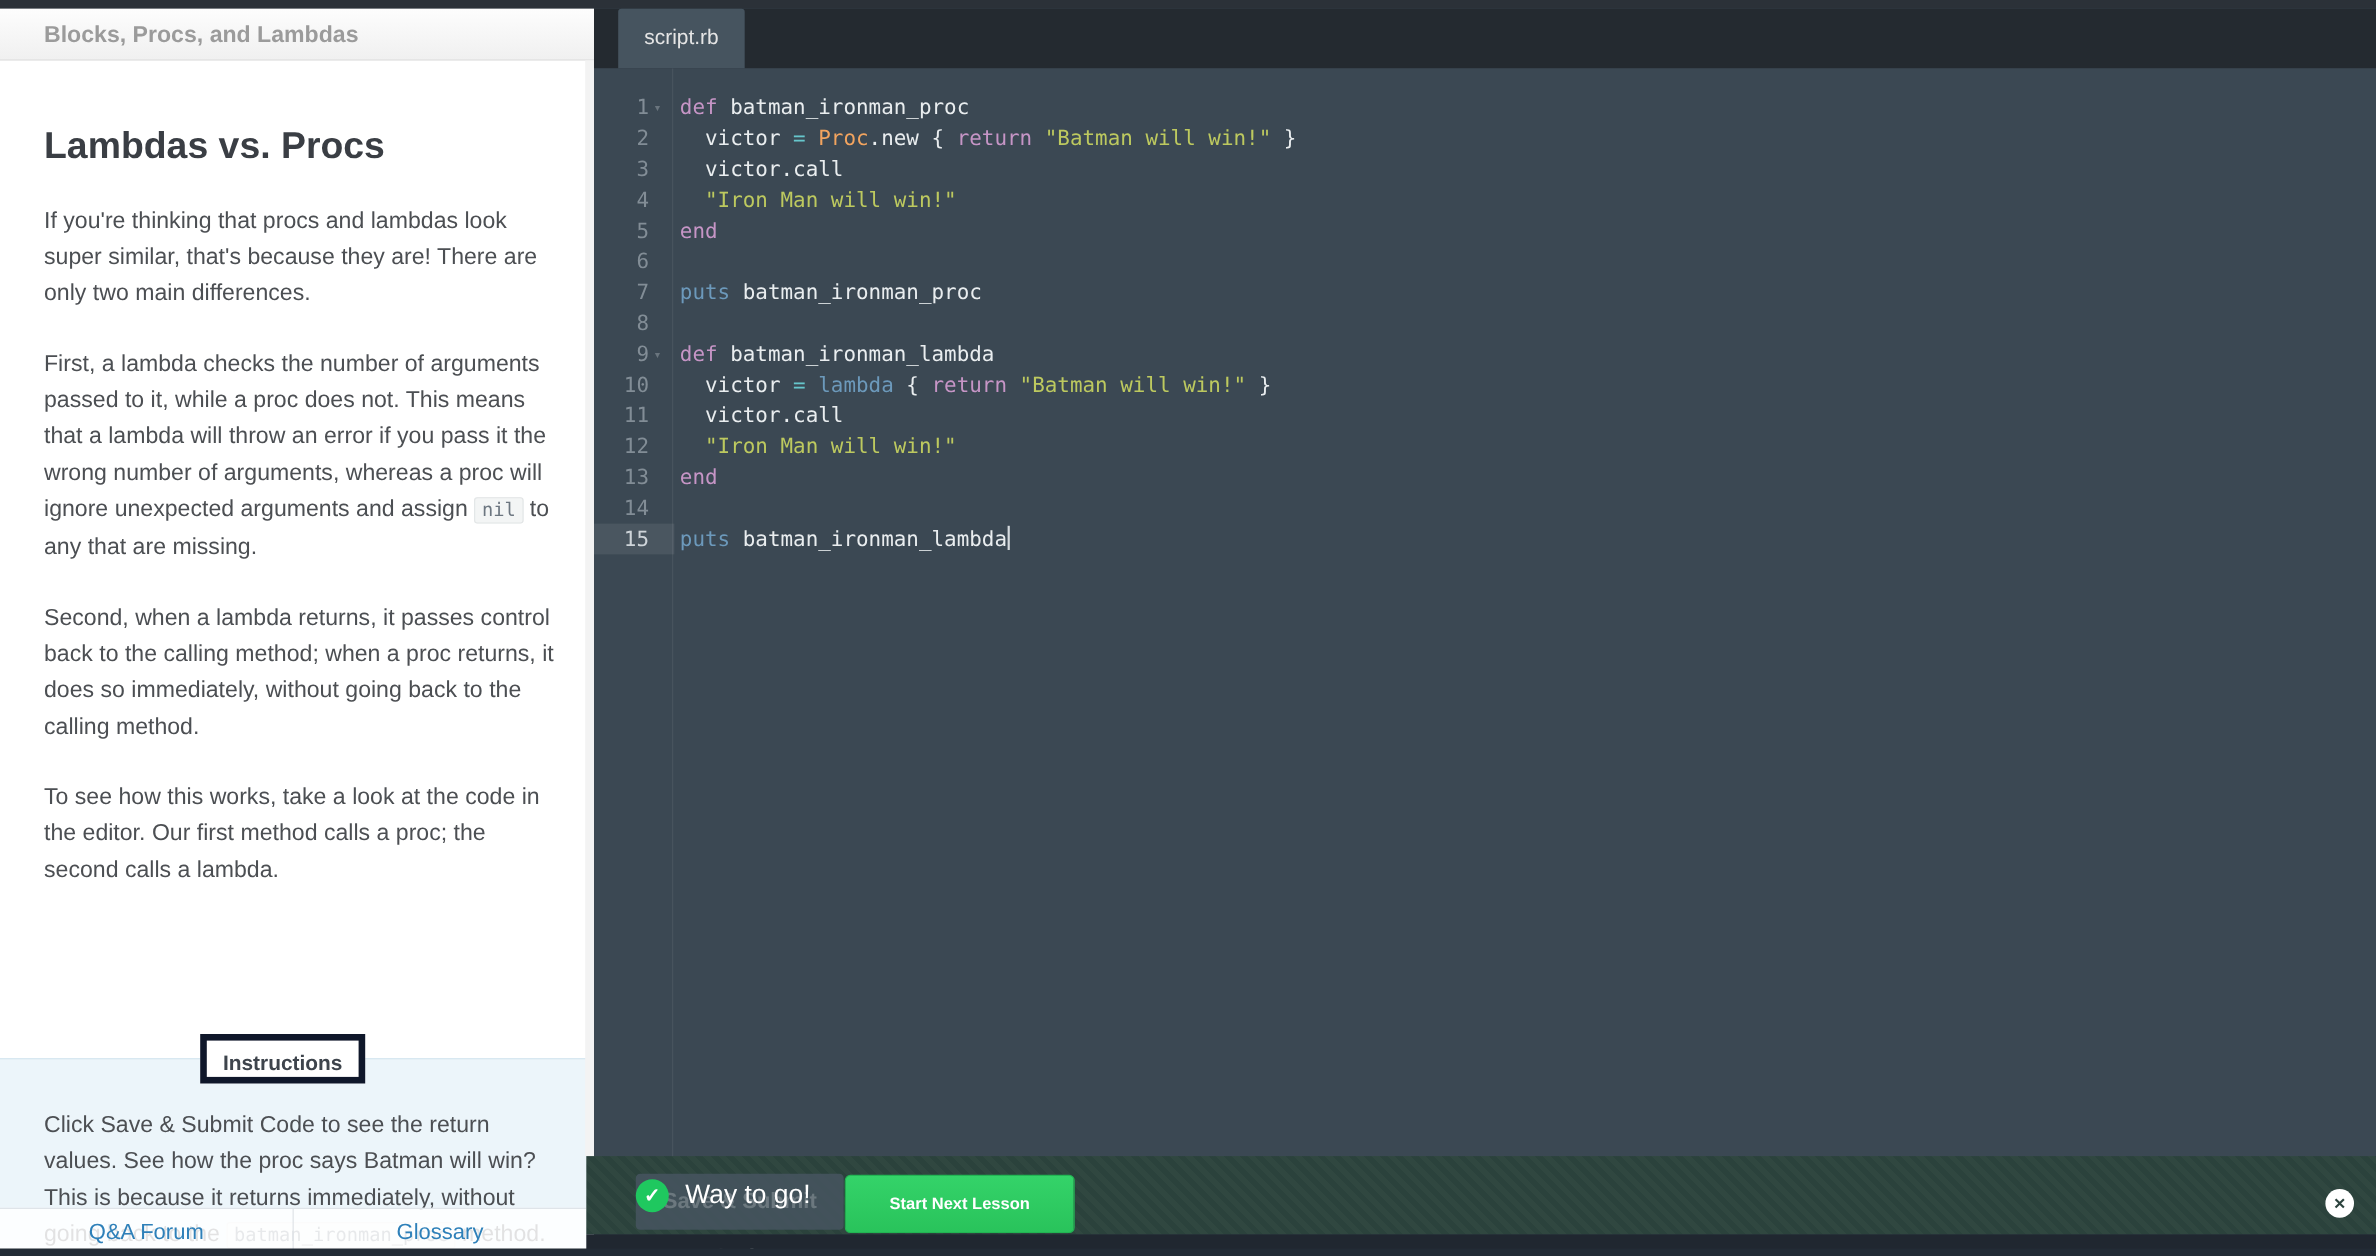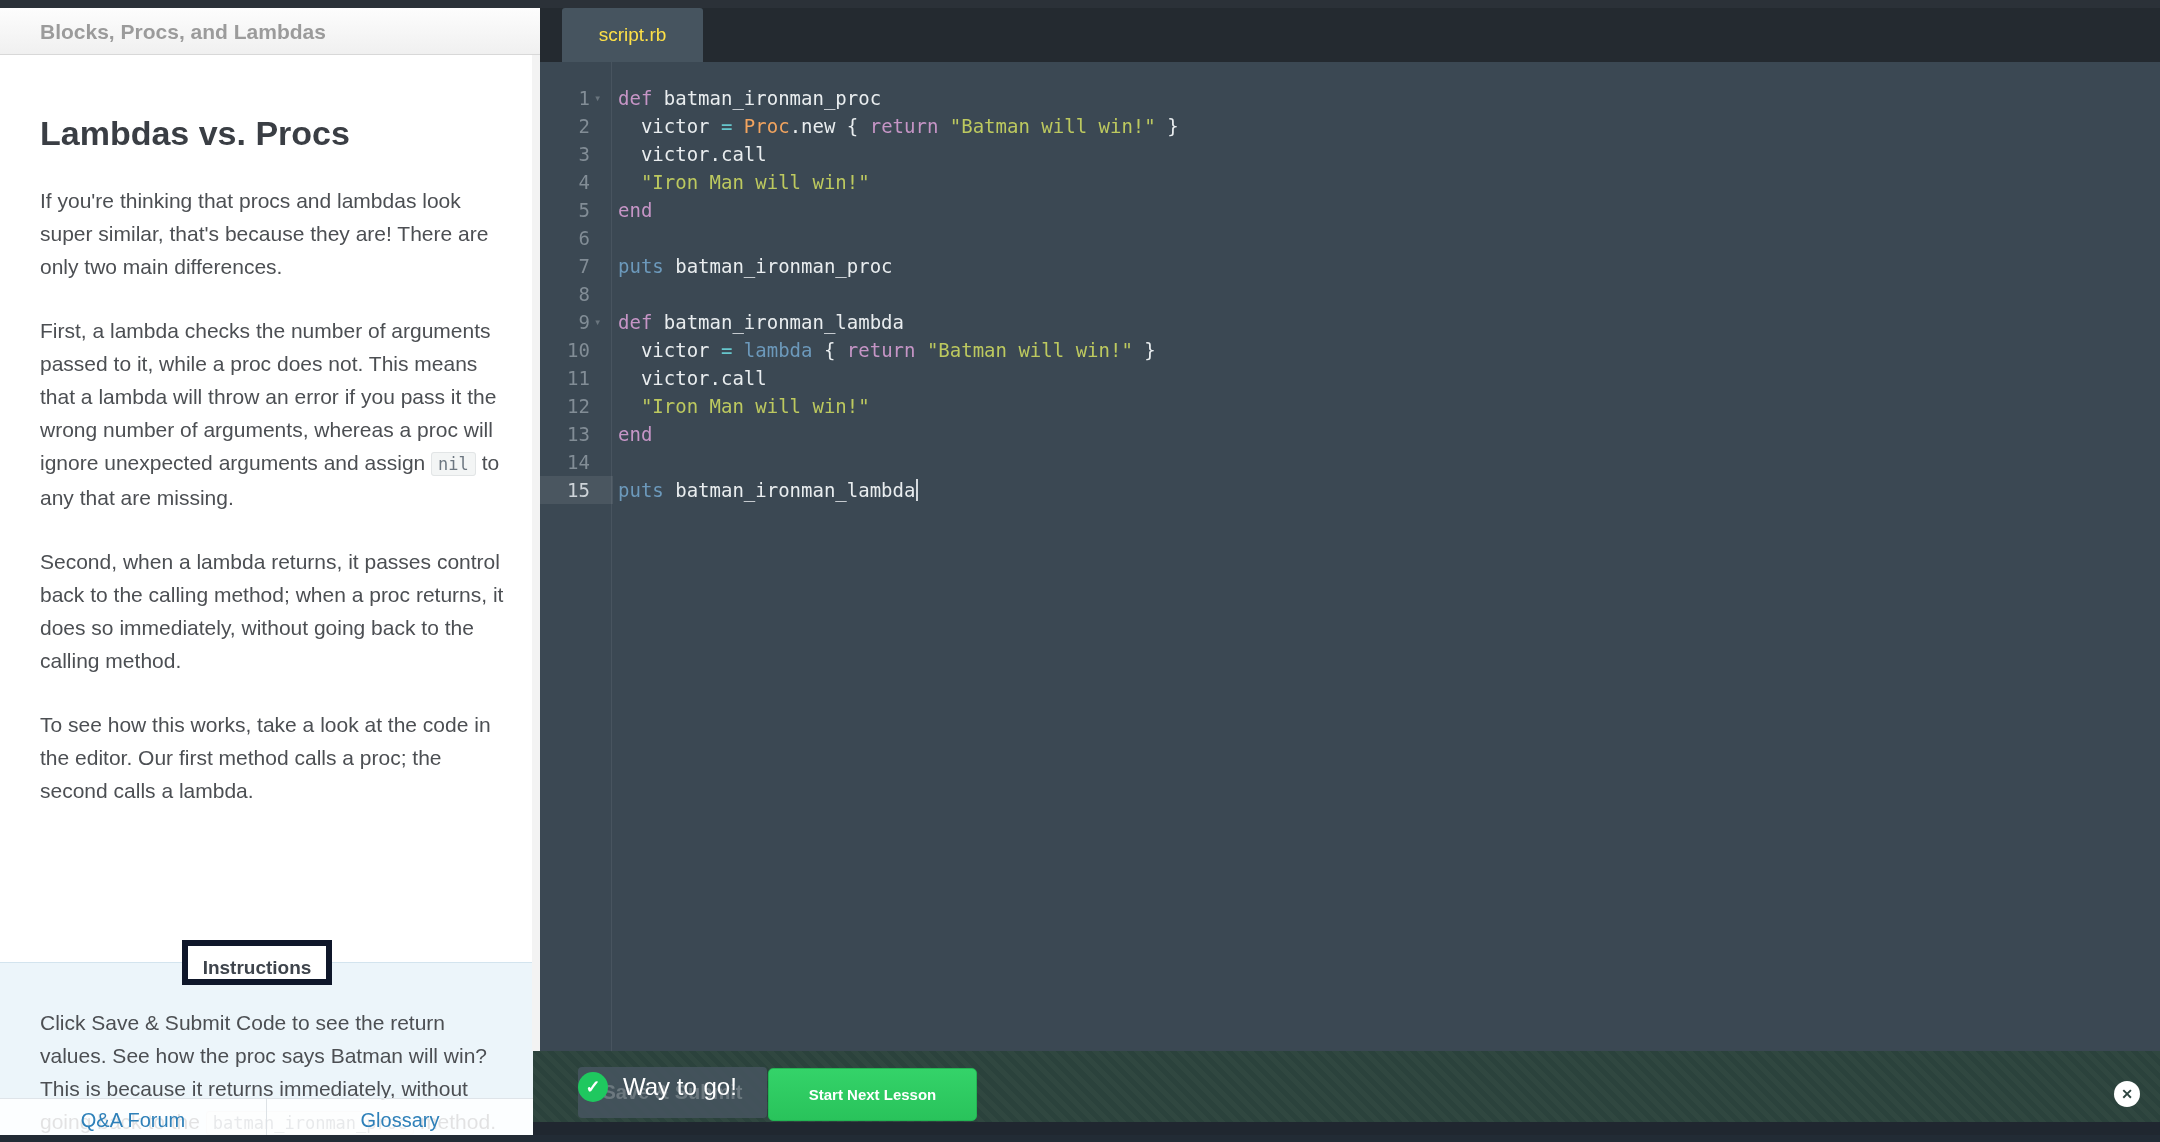--- a/index.html
+++ b/index.html
@@ -31,22 +31,22 @@
   
   .left-footer { position:absolute; left:0; bottom:0; width:533px; height:44px; background:rgba(255,255,255,0.84);
     border-top:1px solid rgba(221,227,232,0.95); display:flex; z-index:10; }
   .footer-cell { flex:1; display:flex; align-items:center; justify-content:center; }
   .footer-cell.first { border-right:1px solid #dde2e6; }
   .footer-link { color:#2e80b9; font-size:20px; text-decoration:none; cursor:pointer; }
 
   
   .editor { position:absolute; left:540px; right:0; top:8px; bottom:0; background:#3b4853; }
   .tabbar { position:absolute; left:0; right:0; top:0; height:54px; background:#242a30; }
-  .tab { position:absolute; left:22px; top:0; width:141px; height:54px; background:#46545f;
-    border-radius:3px 3px 0 0; text-align:center; line-height:54px; font-size:19px; color:#fde047; cursor:pointer; }
+  .tab { position:absolute; left:22px; top:0; width:115px; height:54px; background:#46545f;
+    border-radius:3px 3px 0 0; text-align:center; line-height:54px; font-size:19px; color:#e5e5e5; cursor:pointer; }
 
   .code-area { position:absolute; left:0; right:0; top:54px; bottom:91px; padding-top:22px; overflow:hidden; }
   .code-area::after { content:""; position:absolute; left:71px; top:0; bottom:0; width:1px; background:rgba(255,255,255,0.07); }
   .code-line { position:relative; height:28px; font-family:"DejaVu Sans Mono", monospace; font-size:19px; line-height:28px; white-space:pre; }
   .code-line .ln { position:absolute; left:0; width:50px; text-align:right; color:#828d96; }
   .code-line .fold { position:absolute; left:54px; width:16px; font-size:12px; color:#6a757e; top:0; }
   .code-line .code-text { position:absolute; left:78px; top:0; }
   .code-line.active .ln-bg { position:absolute; left:0; top:0; width:73px; height:28px; background:#4a5660; }
   .code-line.active .ln { color:#ced4d9; }
   .tk-kw  { color:#c695c6; }

